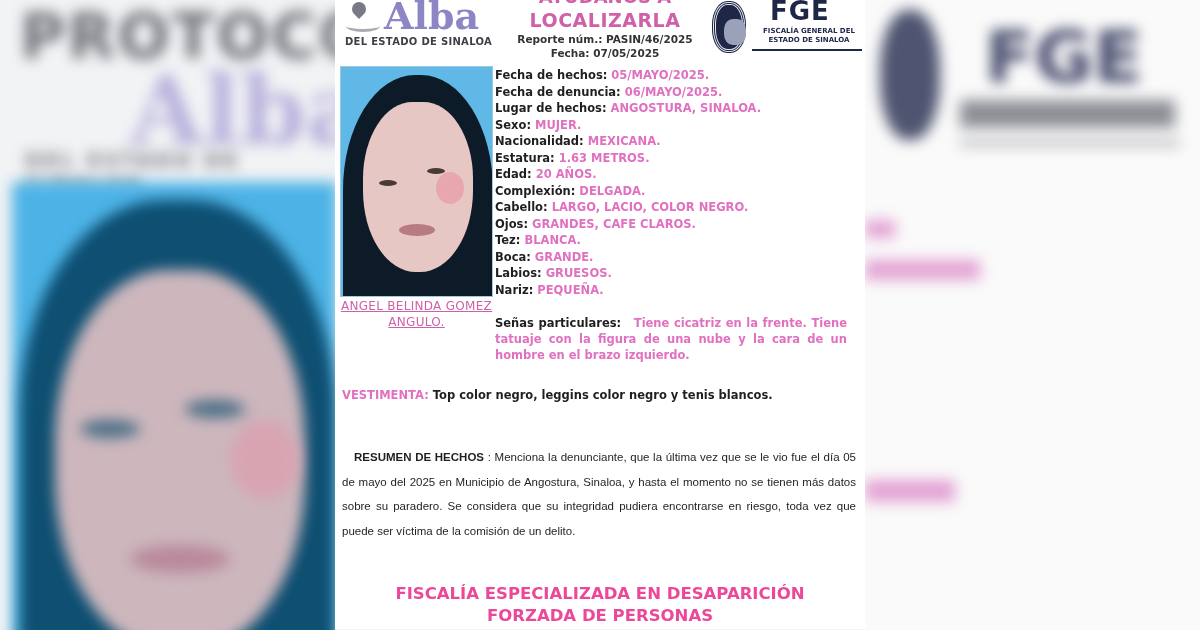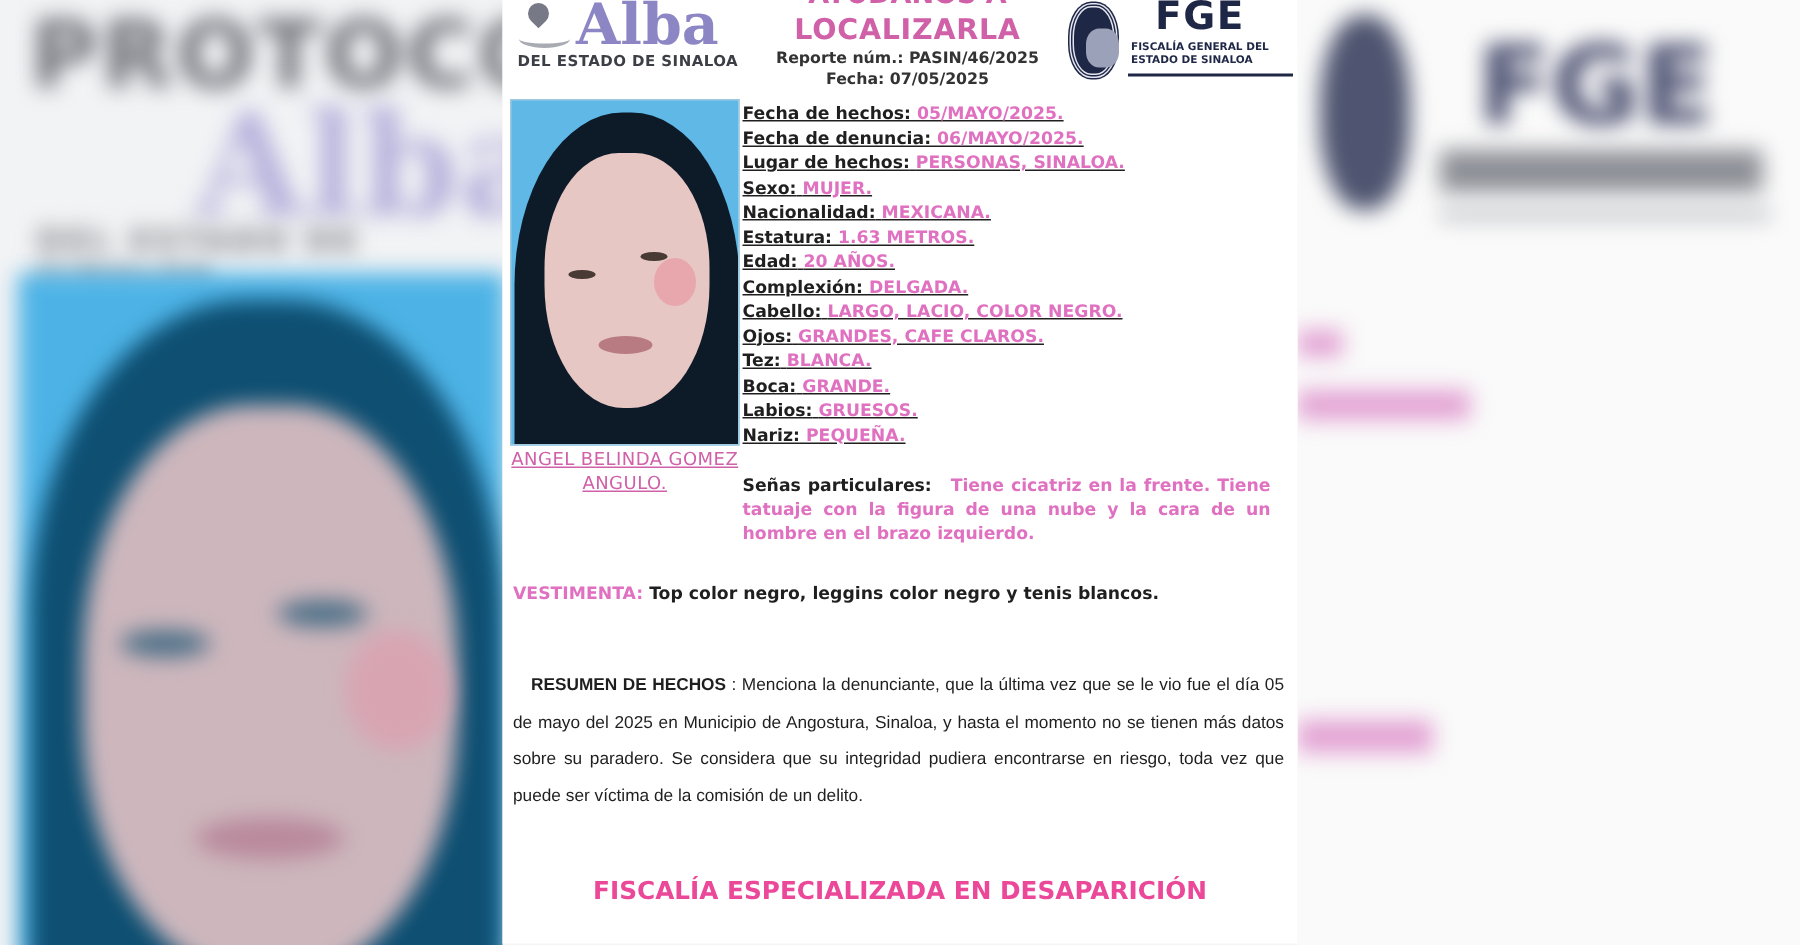--- a/index.html
+++ b/index.html
@@ -44,35 +44,35 @@
   .hdr-center { position: absolute; left: 170px; top: -14px; width: 200px; text-align: center; }
   .ayud { font: bold 18px "DejaVu Sans", sans-serif; color: #d060a8; line-height: 22px; }
   .localiz { font: bold 19px "DejaVu Sans", sans-serif; color: #d060a8; line-height: 24px; letter-spacing: 0.5px; }
   .reporte { font: bold 10.5px "DejaVu Sans", sans-serif; color: #333; line-height: 14px; }
   .fecha { font: bold 10.5px "DejaVu Sans", sans-serif; color: #333; line-height: 14px; }
 
   .hdr-fge { position: absolute; left: 375px; top: 0; width: 155px; height: 60px; }
   .seal-icon { position: absolute; left: 3px; top: 2px; width: 32px; height: 50px; border-radius: 45%; background: #1f2747; border: 3px double #e4e6ef; box-shadow: 0 0 0 1px #1f2747; }
   .seal-inner { position: absolute; left: 8px; top: 14px; width: 22px; height: 26px; border-radius: 40%; background: #9ba1b9; }
   .fge-txt { position: absolute; left: 60px; top: -4px; font: bold 26px "DejaVu Sans", sans-serif; color: #1f2747; letter-spacing: 1px; }
-  .fge-sub { position: absolute; left: 44px; top: 27px; width: 110px; text-align: left; font: bold 7px "DejaVu Sans", sans-serif; color: #1f2747; line-height: 9px; }
+  .fge-sub { position: absolute; left: 44px; top: 27px; width: 110px; text-align: center; font: bold 7px "DejaVu Sans", sans-serif; color: #1f2747; line-height: 9px; }
   .fge-line { position: absolute; left: 42px; top: 49px; width: 110px; height: 2px; background: #1f2747; }
 
   .photo { position: absolute; left: 5px; top: 66px; width: 153px; height: 231px; background: #5fb8e6; overflow: hidden; border: 1px solid #9ec9df; }
   .ph-hair { position: absolute; left: 2px; top: 8px; width: 150px; height: 240px; border-radius: 48% 48% 0 0; background: #0d1a28; }
   .ph-face { position: absolute; left: 22px; top: 35px; width: 110px; height: 170px; border-radius: 45% 45% 48% 48%; background: #e6c7c3; }
   .ph-cheek { position: absolute; left: 95px; top: 105px; width: 28px; height: 32px; border-radius: 50%; background: #e8a7ad; }
   .ph-eye1 { position: absolute; left: 38px; top: 113px; width: 18px; height: 6px; border-radius: 50%; background: #4a3a36; }
   .ph-eye2 { position: absolute; left: 86px; top: 101px; width: 18px; height: 6px; border-radius: 50%; background: #4a3a36; }
   .ph-lips { position: absolute; left: 58px; top: 157px; width: 36px; height: 12px; border-radius: 50%; background: #b97b82; }
 
   .name { position: absolute; left: 5px; top: 298px; width: 153px; text-align: center; font: 12px "DejaVu Sans", sans-serif; color: #d060a8; line-height: 16px; letter-spacing: 0.3px; text-decoration: underline; }
 
   .facts { position: absolute; left: 160px; top: 67px; width: 370px; }
-  .fact { font: bold 11.5px "DejaVu Sans", sans-serif; color: #1f1f1f; line-height: 16.5px; white-space: nowrap; text-decoration: underline; }
+  .fact { font: bold 11.5px "DejaVu Sans", sans-serif; color: #1f1f1f; line-height: 16.5px; white-space: nowrap; }
   .fact .v { color: #e070c0; font-weight: bold; }
 
   .senas { position: absolute; left: 160px; top: 315px; width: 352px; font: bold 11.5px "DejaVu Sans", sans-serif; line-height: 16px; color: #e070c0; text-align: justify; }
   .senas .k { color: #1f1f1f; margin-right: 8px; }
 
   .vest { position: absolute; left: 7px; top: 388px; font: bold 11.5px "DejaVu Sans", sans-serif; color: #1f1f1f; white-space: nowrap; }
   .vest .k { color: #e070c0; }
 
   .resumen { position: absolute; left: 7px; top: 445px; width: 514px; font: 11.5px "Liberation Sans", sans-serif; color: #1f1f1f; line-height: 24.5px; text-align: justify; }
   .resumen .k { font-weight: bold; margin-left: 12px; }
@@ -138,21 +138,21 @@
     <div class="ph-eye1"></div>
     <div class="ph-eye2"></div>
     <div class="ph-lips"></div>
   </div>
 
   <div class="name">ANGEL BELINDA GOMEZ ANGULO.</div>
 
   <div class="facts">
     <div class="fact"><span>Fecha de hechos:</span> <span class="v">05/MAYO/2025.</span></div>
     <div class="fact"><span>Fecha de denuncia:</span> <span class="v">06/MAYO/2025.</span></div>
-    <div class="fact"><span>Lugar de hechos:</span> <span class="v">PERSONAS, SINALOA.</span></div>
+    <div class="fact"><span>Lugar de hechos:</span> <span class="v">ANGOSTURA, SINALOA.</span></div>
     <div class="fact"><span>Sexo:</span> <span class="v">MUJER.</span></div>
     <div class="fact"><span>Nacionalidad:</span> <span class="v">MEXICANA.</span></div>
     <div class="fact"><span>Estatura:</span> <span class="v">1.63 METROS.</span></div>
     <div class="fact"><span>Edad:</span> <span class="v">20 AÑOS.</span></div>
     <div class="fact"><span>Complexión:</span> <span class="v">DELGADA.</span></div>
     <div class="fact"><span>Cabello:</span> <span class="v">LARGO, LACIO, COLOR NEGRO.</span></div>
     <div class="fact"><span>Ojos:</span> <span class="v">GRANDES, CAFE CLAROS.</span></div>
     <div class="fact"><span>Tez:</span> <span class="v">BLANCA.</span></div>
     <div class="fact"><span>Boca:</span> <span class="v">GRANDE.</span></div>
     <div class="fact"><span>Labios:</span> <span class="v">GRUESOS.</span></div>
@@ -166,14 +166,15 @@
 
   <div class="vest">
     <span class="k">VESTIMENTA:</span>
     <span>Top color negro, leggins color negro y tenis blancos.</span>
   </div>
 
   <div class="resumen"><span class="k">RESUMEN DE HECHOS</span><span> : Menciona la denunciante, que la última vez que se le vio fue el día 05 de mayo del 2025 en Municipio de Angostura, Sinaloa, y hasta el momento no se tienen más datos sobre su paradero. Se considera que su integridad pudiera encontrarse en riesgo, toda vez que puede ser víctima de la comisión de un delito.</span></div>
 
   <div class="footer">
     <div>FISCALÍA ESPECIALIZADA EN DESAPARICIÓN</div>
+    <div>FORZADA DE PERSONAS</div>
   </div>
 </div>
 
 </body></html>

